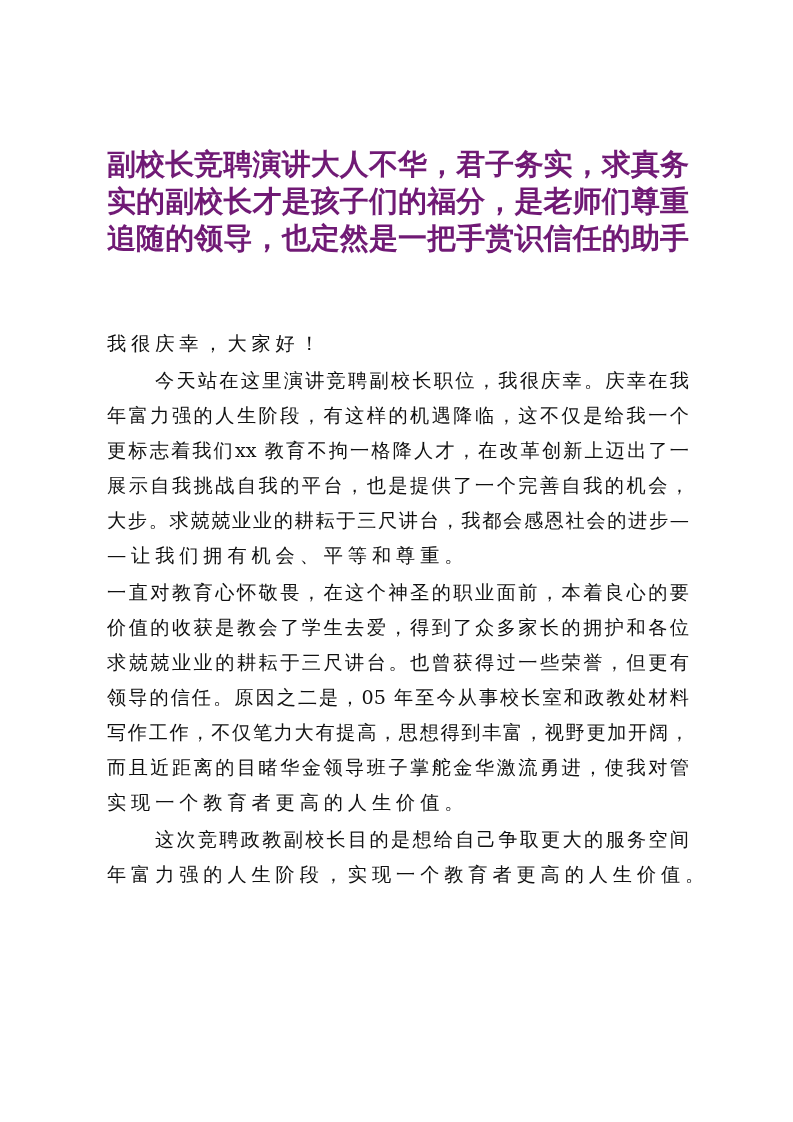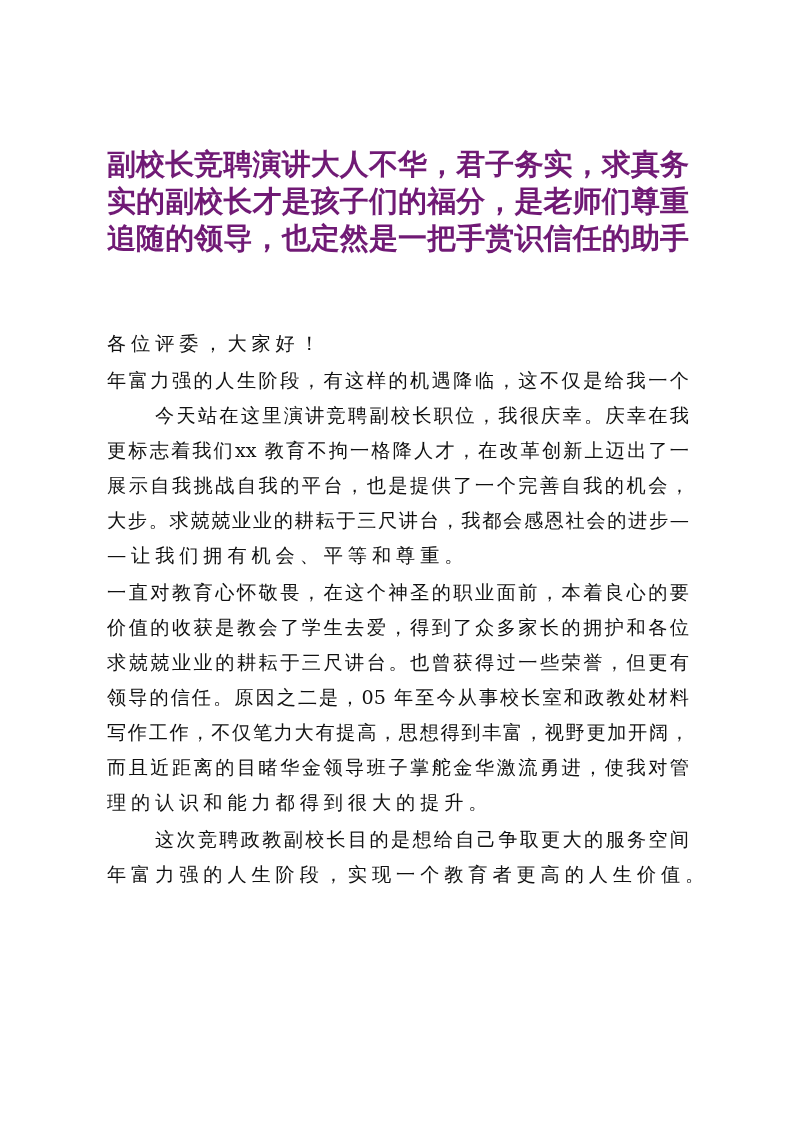--- a/index.html
+++ b/index.html
@@ -86,39 +86,39 @@
 <div class="page">
 
   <h1 class="title">
     <span class="title-line">副校长竞聘演讲大人不华，君子务实，求真务</span>
     <span class="title-line">实的副校长才是孩子们的福分，是老师们尊重</span>
     <span class="title-line">追随的领导，也定然是一把手赏识信任的助手</span>
   </h1>
 
   <div class="body-text">
 
-    <span class="greeting">各位评委，大家好！</span>
+    <span class="greeting">我很庆幸，大家好！</span>
 
     <div class="para">
+      <span class="line indent">今天站在这里演讲竞聘副校长职位，我很庆幸。庆幸在我</span>
       <span class="line">年富力强的人生阶段，有这样的机遇降临，这不仅是给我一个</span>
-      <span class="line indent">今天站在这里演讲竞聘副校长职位，我很庆幸。庆幸在我</span>
       <span class="line">更标志着我们xx 教育不拘一格降人才，在改革创新上迈出了一</span>
       <span class="line">展示自我挑战自我的平台，也是提供了一个完善自我的机会，</span>
       <span class="line">大步。求兢兢业业的耕耘于三尺讲台，我都会感恩社会的进步—</span>
       <span class="line last">—让我们拥有机会、平等和尊重。</span>
     </div>
 
     <div class="para">
       <span class="line">一直对教育心怀敬畏，在这个神圣的职业面前，本着良心的要</span>
       <span class="line">价值的收获是教会了学生去爱，得到了众多家长的拥护和各位</span>
       <span class="line">求兢兢业业的耕耘于三尺讲台。也曾获得过一些荣誉，但更有</span>
       <span class="line">领导的信任。原因之二是，05 年至今从事校长室和政教处材料</span>
       <span class="line">写作工作，不仅笔力大有提高，思想得到丰富，视野更加开阔，</span>
       <span class="line">而且近距离的目睹华金领导班子掌舵金华激流勇进，使我对管</span>
-      <span class="line last">理的认识和能力都得到很大的提升。</span>
+      <span class="line last">实现一个教育者更高的人生价值。</span>
     </div>
 
     <div class="para">
       <span class="line indent">这次竞聘政教副校长目的是想给自己争取更大的服务空间</span>
       <span class="line last">年富力强的人生阶段，实现一个教育者更高的人生价值。</span>
     </div>
 
   </div>
 </div>
 

